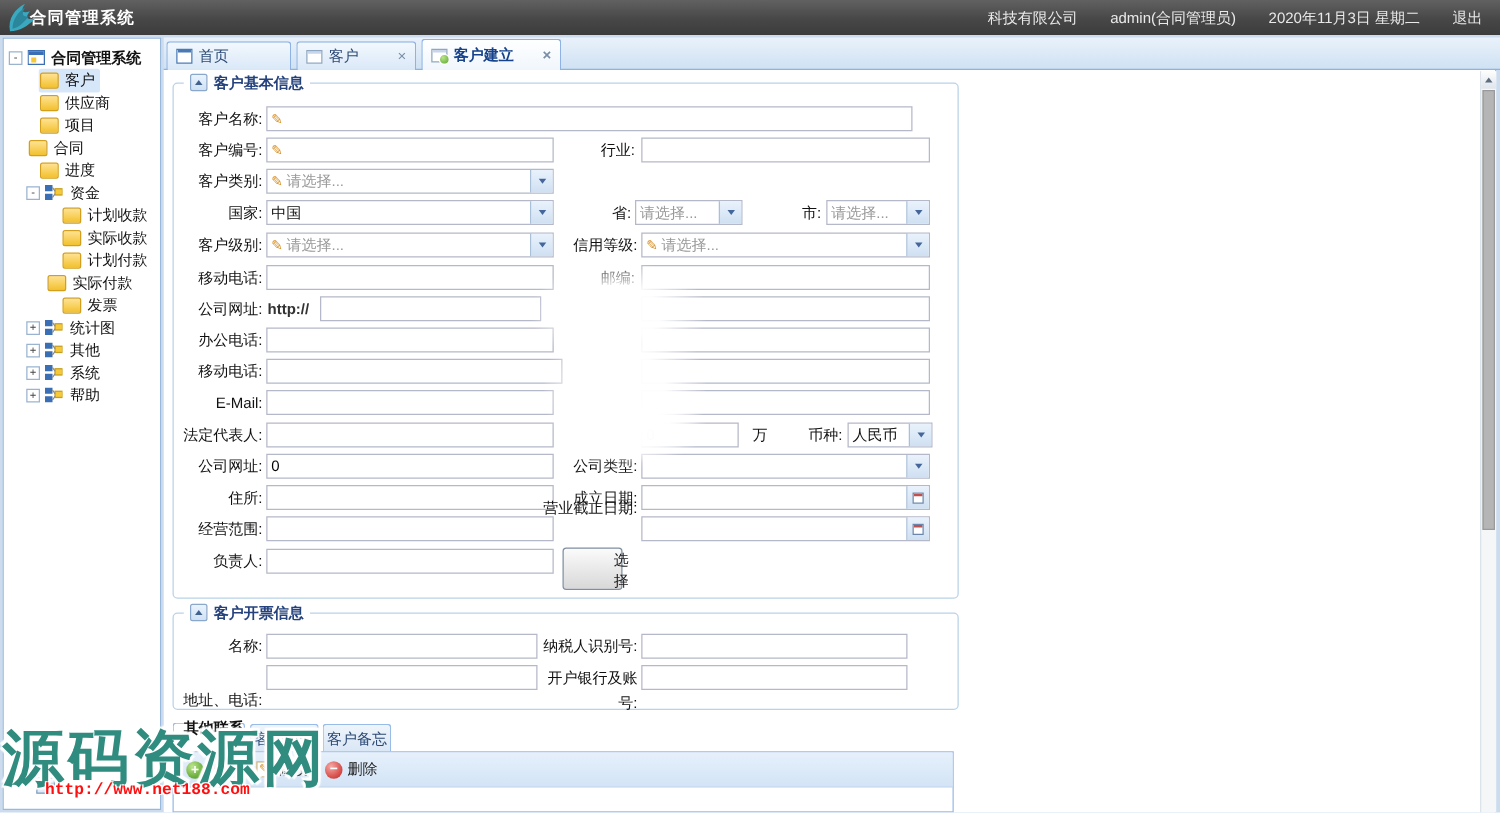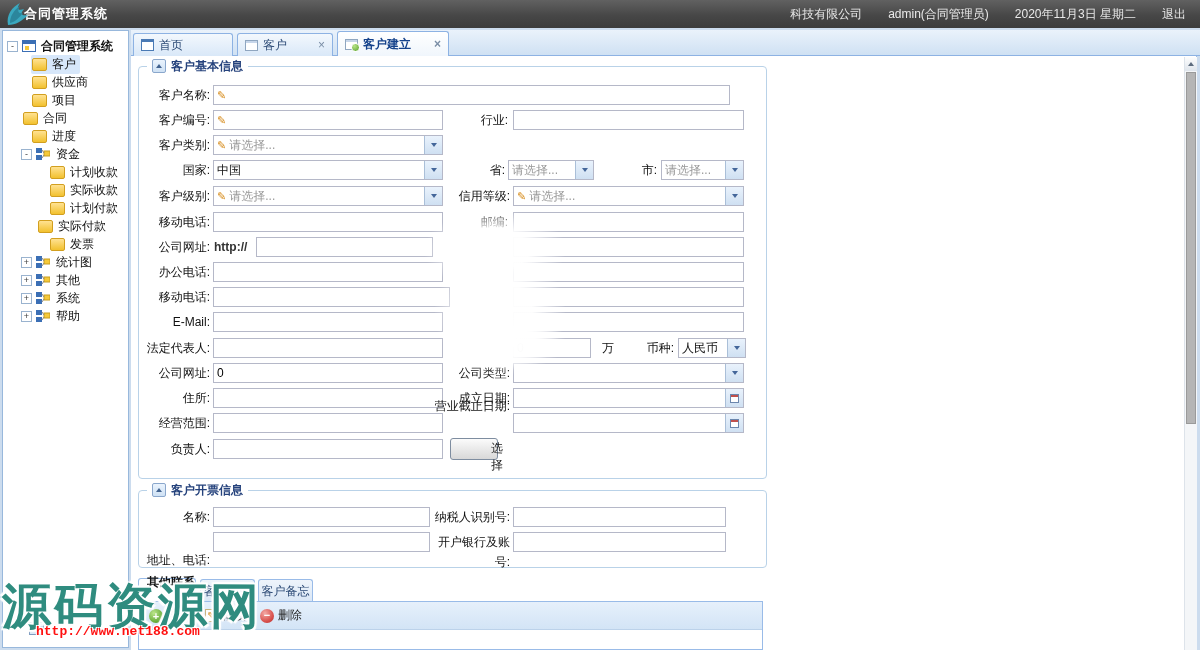--- a/index.html
+++ b/index.html
@@ -414,21 +414,21 @@
 <span class="flabel" style="left:424px;top:396px;width:86px;text-align:right;">营业截止日期:</span>
 <div class="combo" style="left:513px;top:413px;width:231px;">
   <span class="ctext"></span>
   <span class="ctrig">
       <span class="cal"></span>
     </span>
 </div>
 
 <span class="flabel" style="left:138px;top:439px;width:72px;">负责人:</span>
 <input class="fin" style="left: 213px; top: 439px; width: 230px;">
-<button class="btn" style="left:450px;top:438px;width:36px;height:22px;padding-left:40px;">选择</button>
+<button class="btn" style="left:450px;top:438px;width:36px;height:34px;padding-left:40px;">选择</button>
 
 <div class="fieldset" style="left:138px;top:490px;width:627px;height:76px;">
   <div class="legend">
     <span class="toggle">
         <span class="up"></span>
       </span>
     <span>客户开票信息</span>
   </div>
 </div>
 <span class="flabel" style="left:138px;top:507px;width:72px;">名称:</span>

